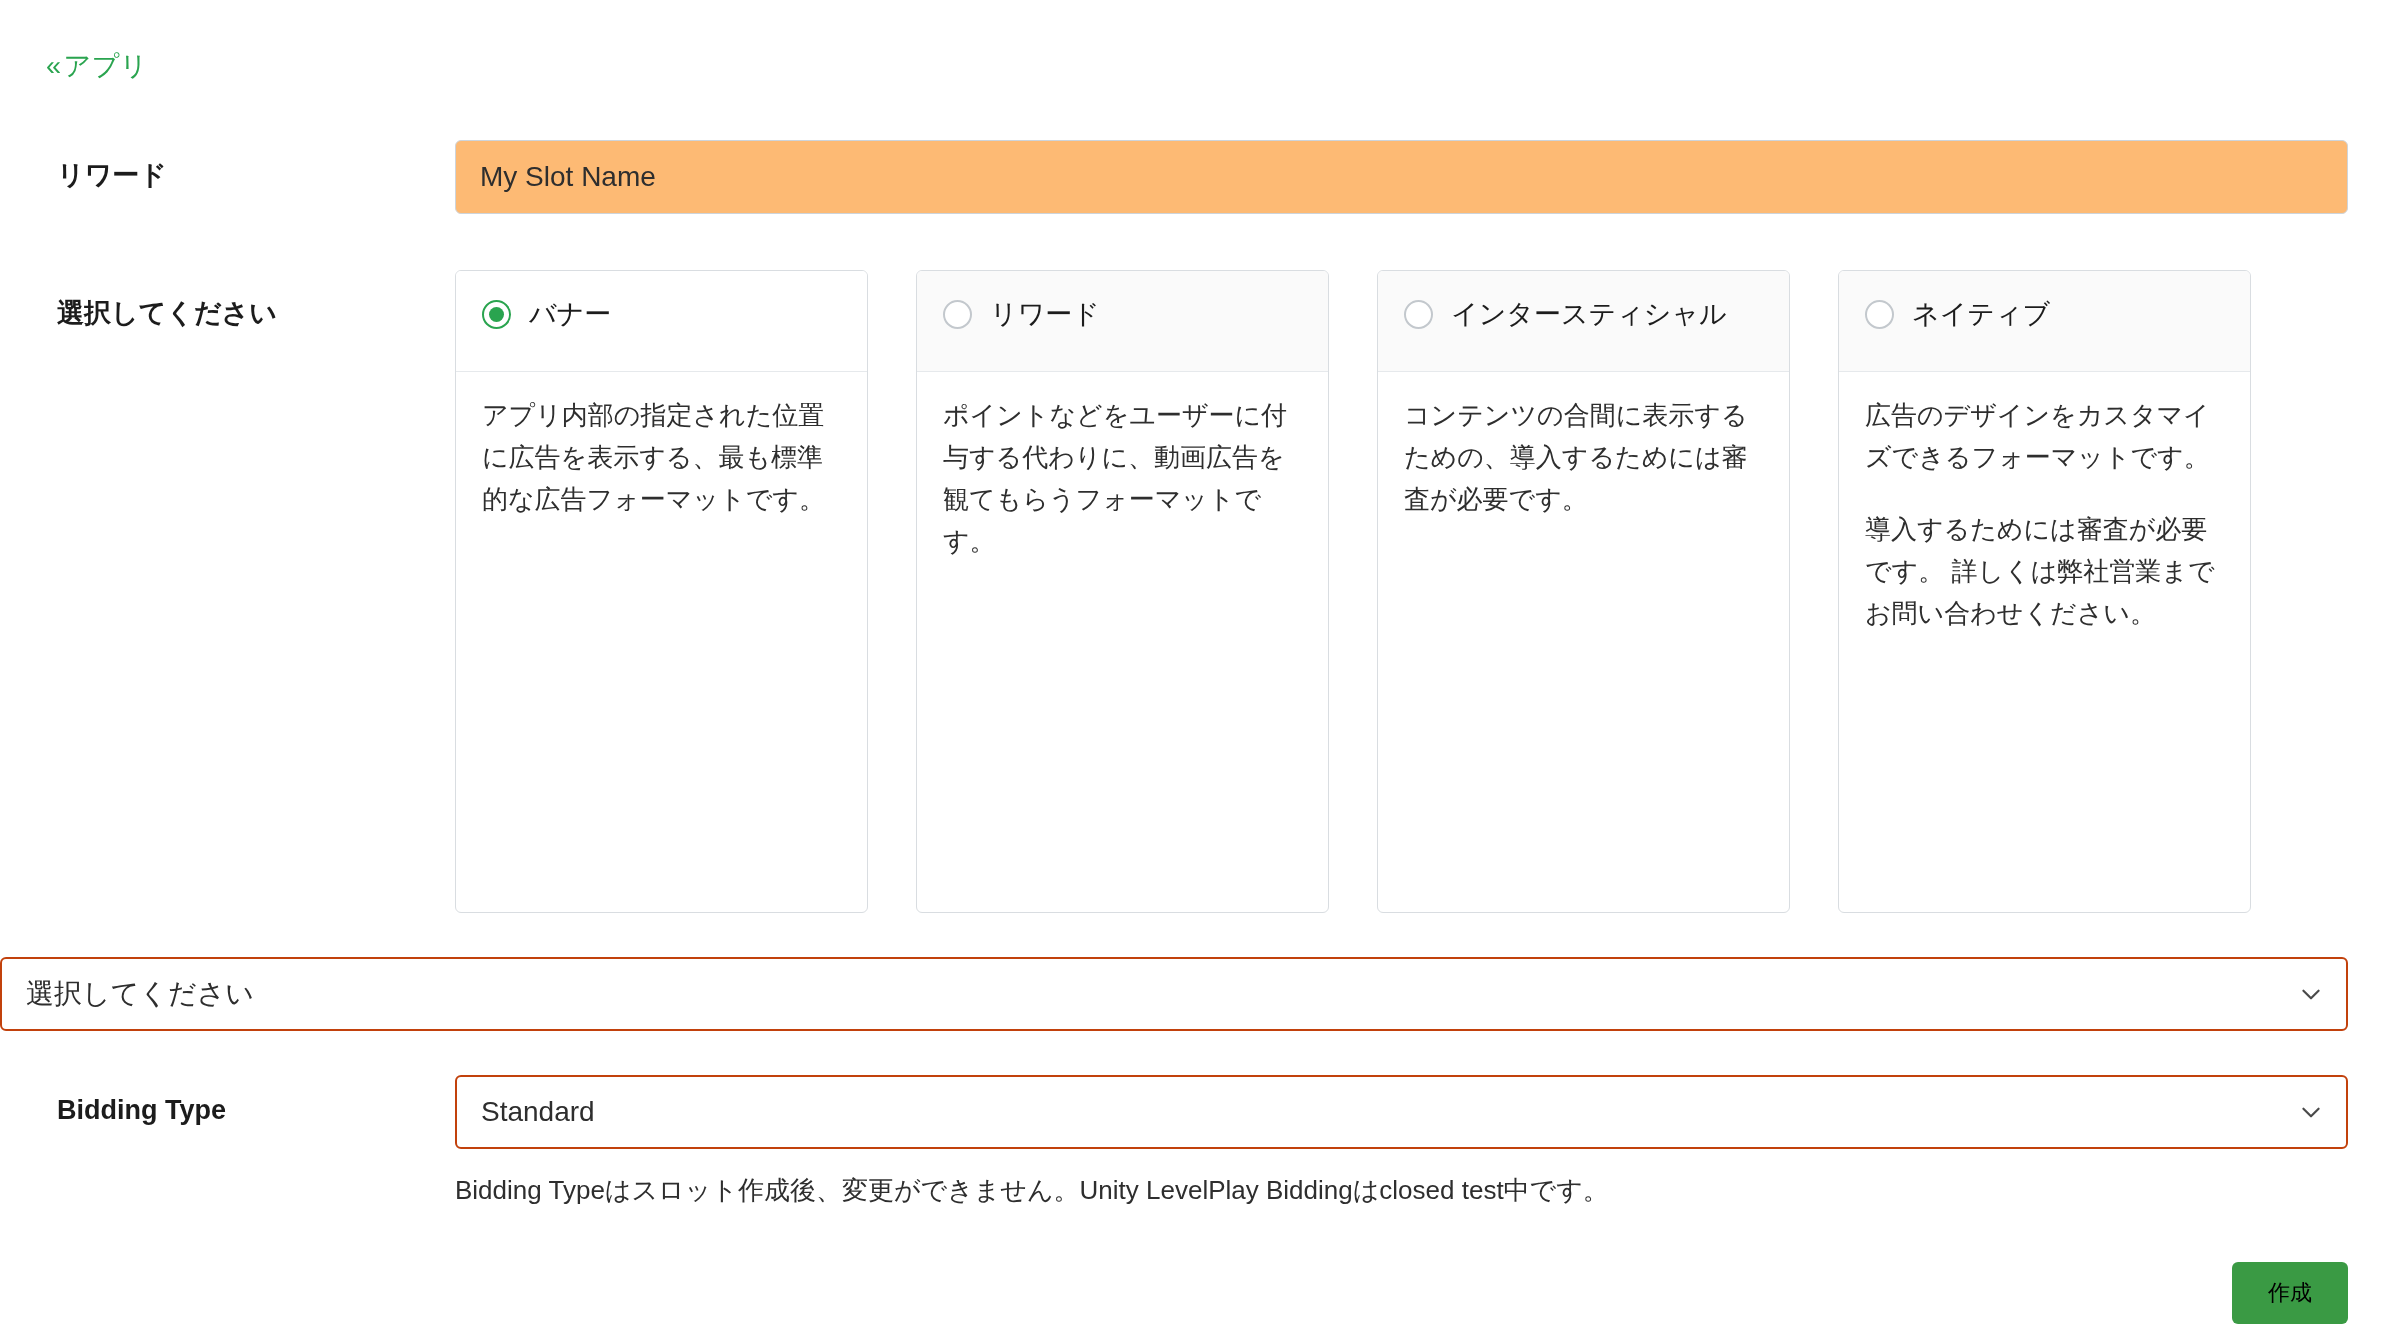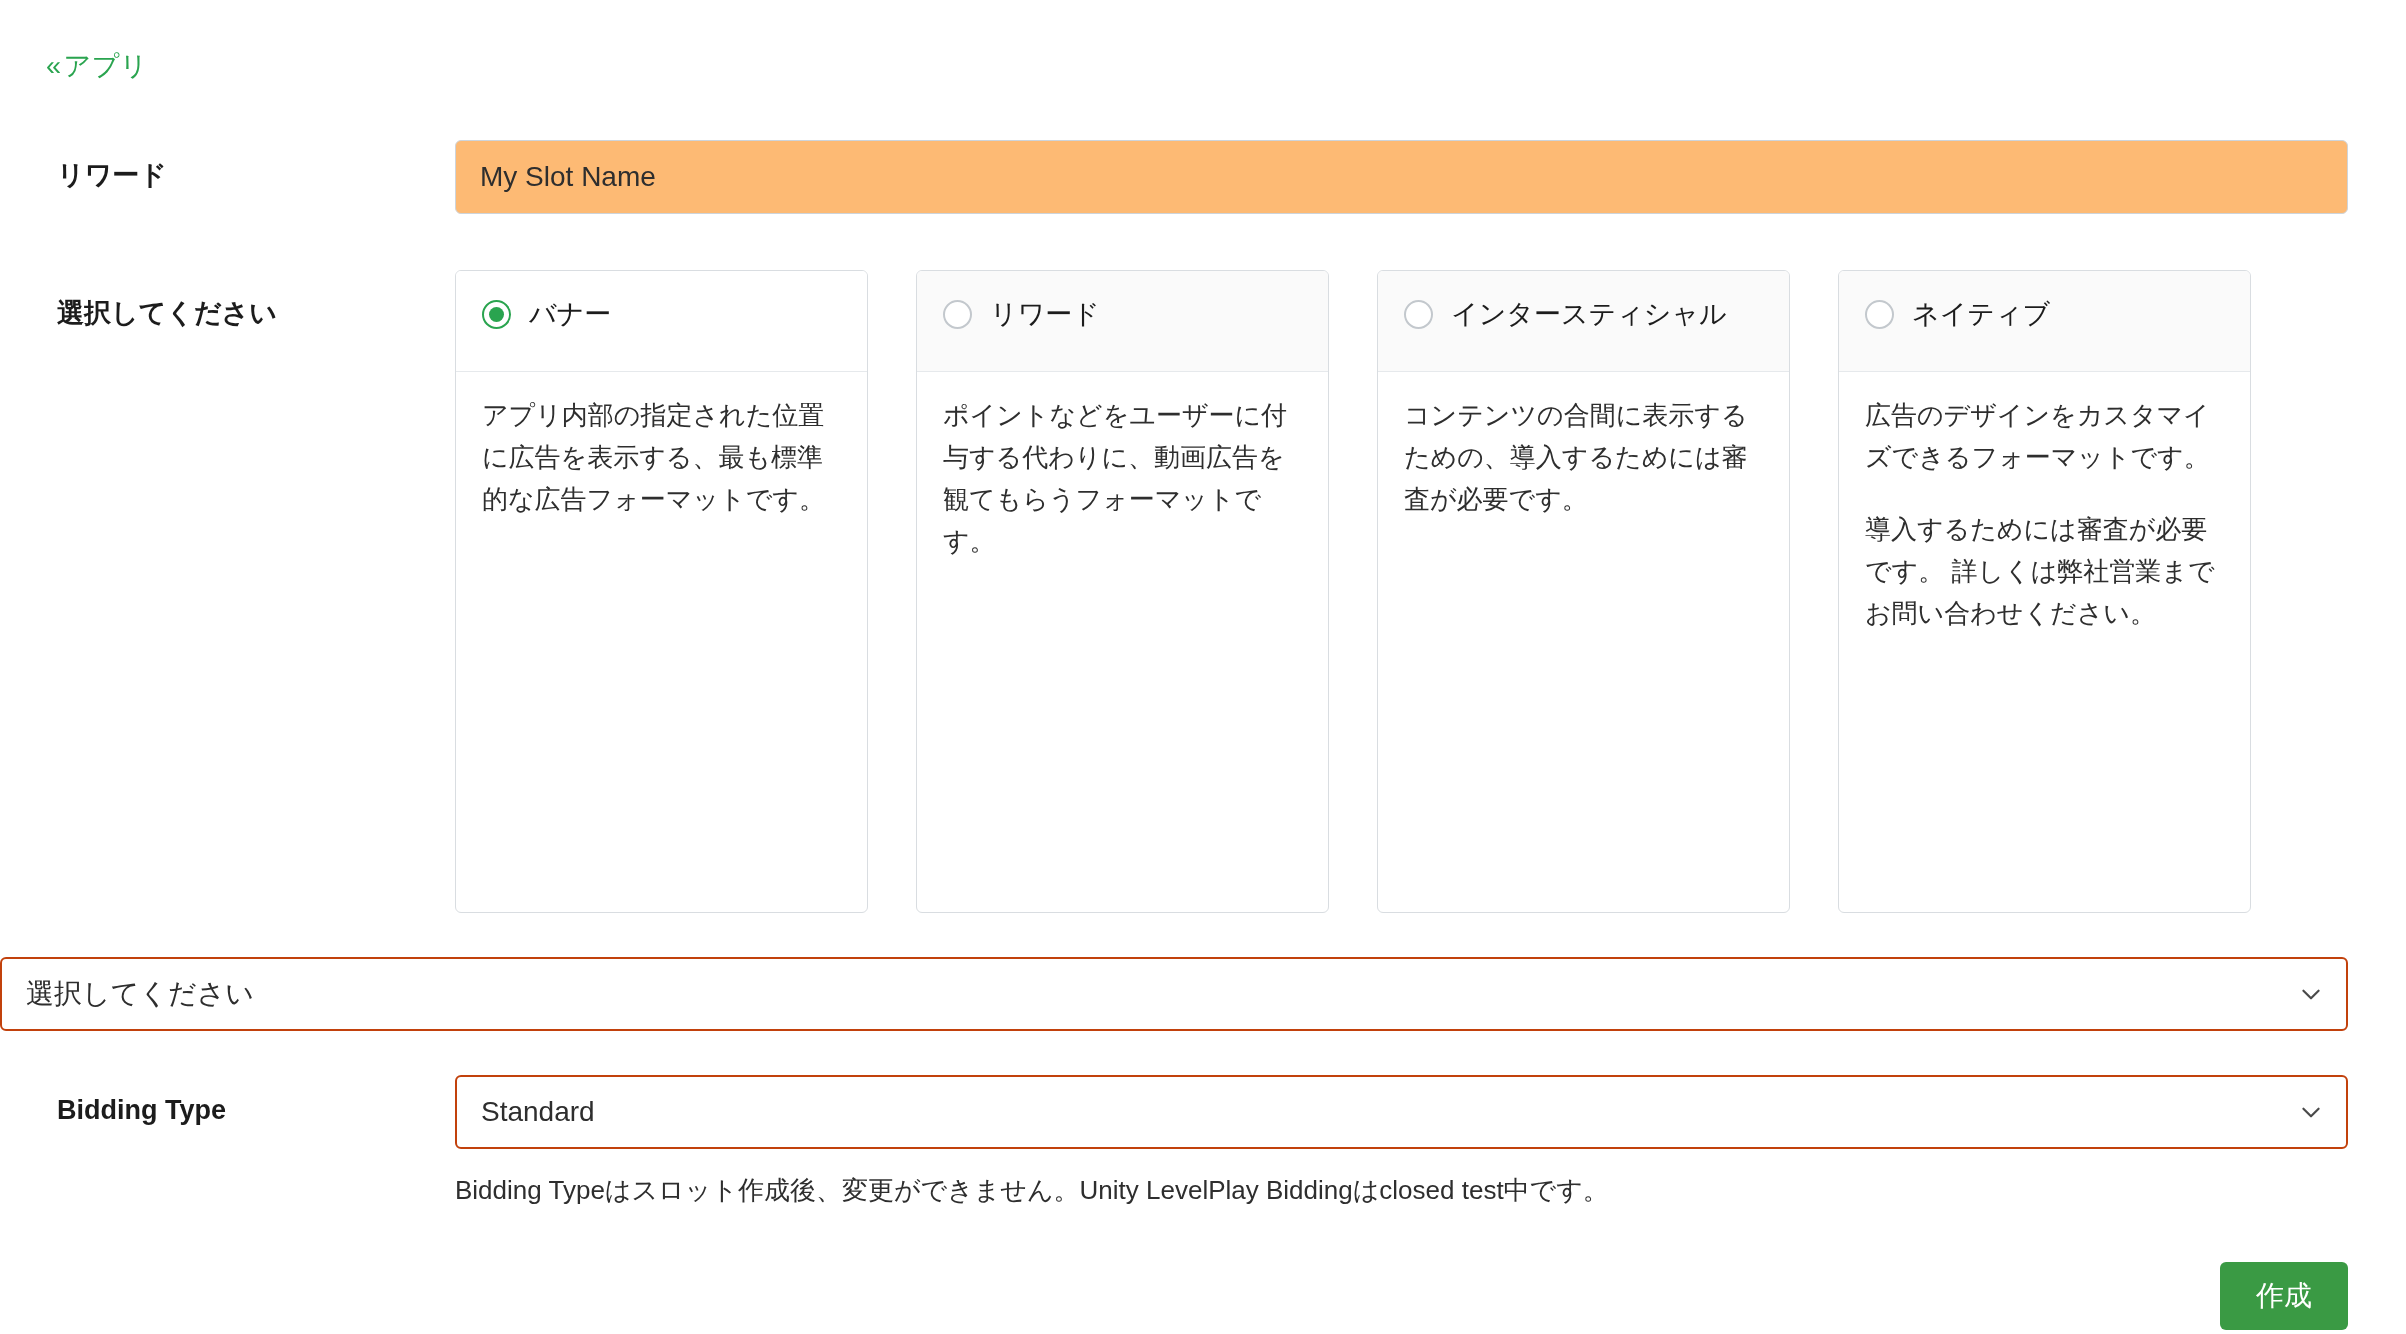--- a/index.html
+++ b/index.html
@@ -194,24 +194,24 @@
 
   
   .submit-row {
     display: flex;
     justify-content: flex-end;
     padding-right: 58px;
     margin-top: 52px;
   }
   .submit-btn {
     background: #3a9a44;
-    color: #ffffff;
+    color: #000000;
     border: none;
     border-radius: 6px;
-    font-size: 28px;
+    font-size: 22px;
     font-family: "Liberation Sans", sans-serif;
     padding: 20px 36px;
     cursor: pointer;
     line-height: 1;
   }
 </style>
 </head>
 <body>
 
 <div class="page">

